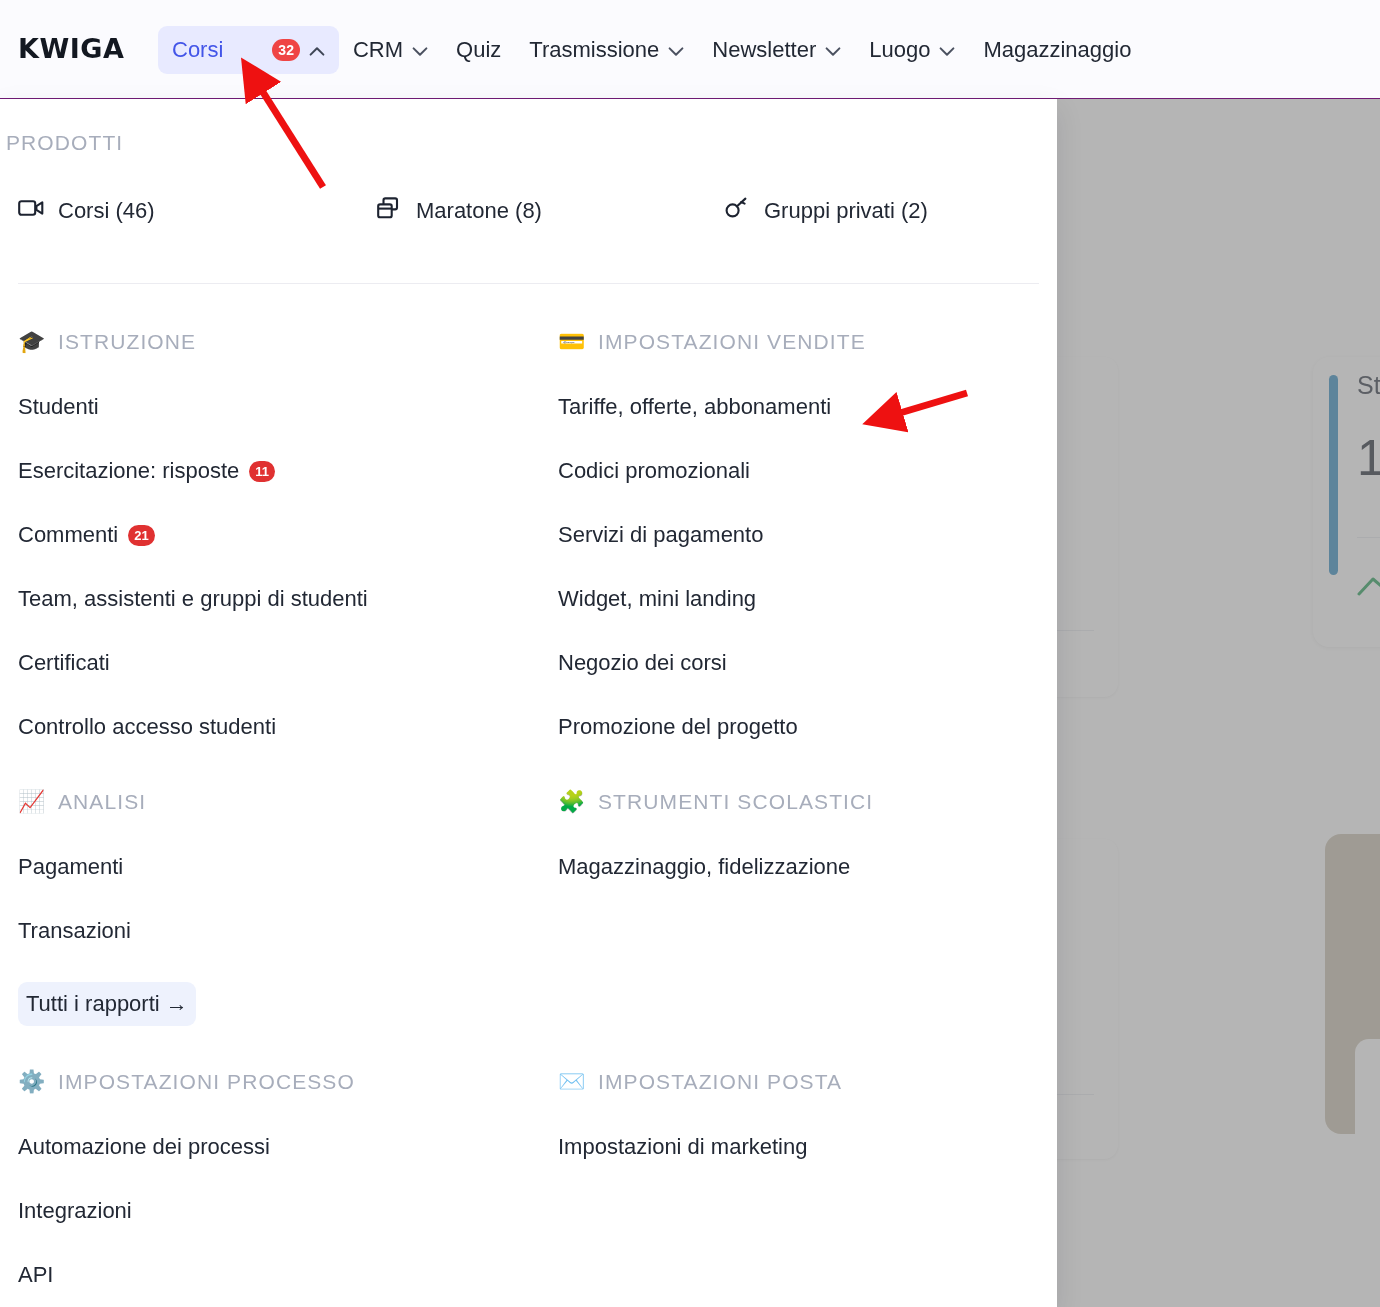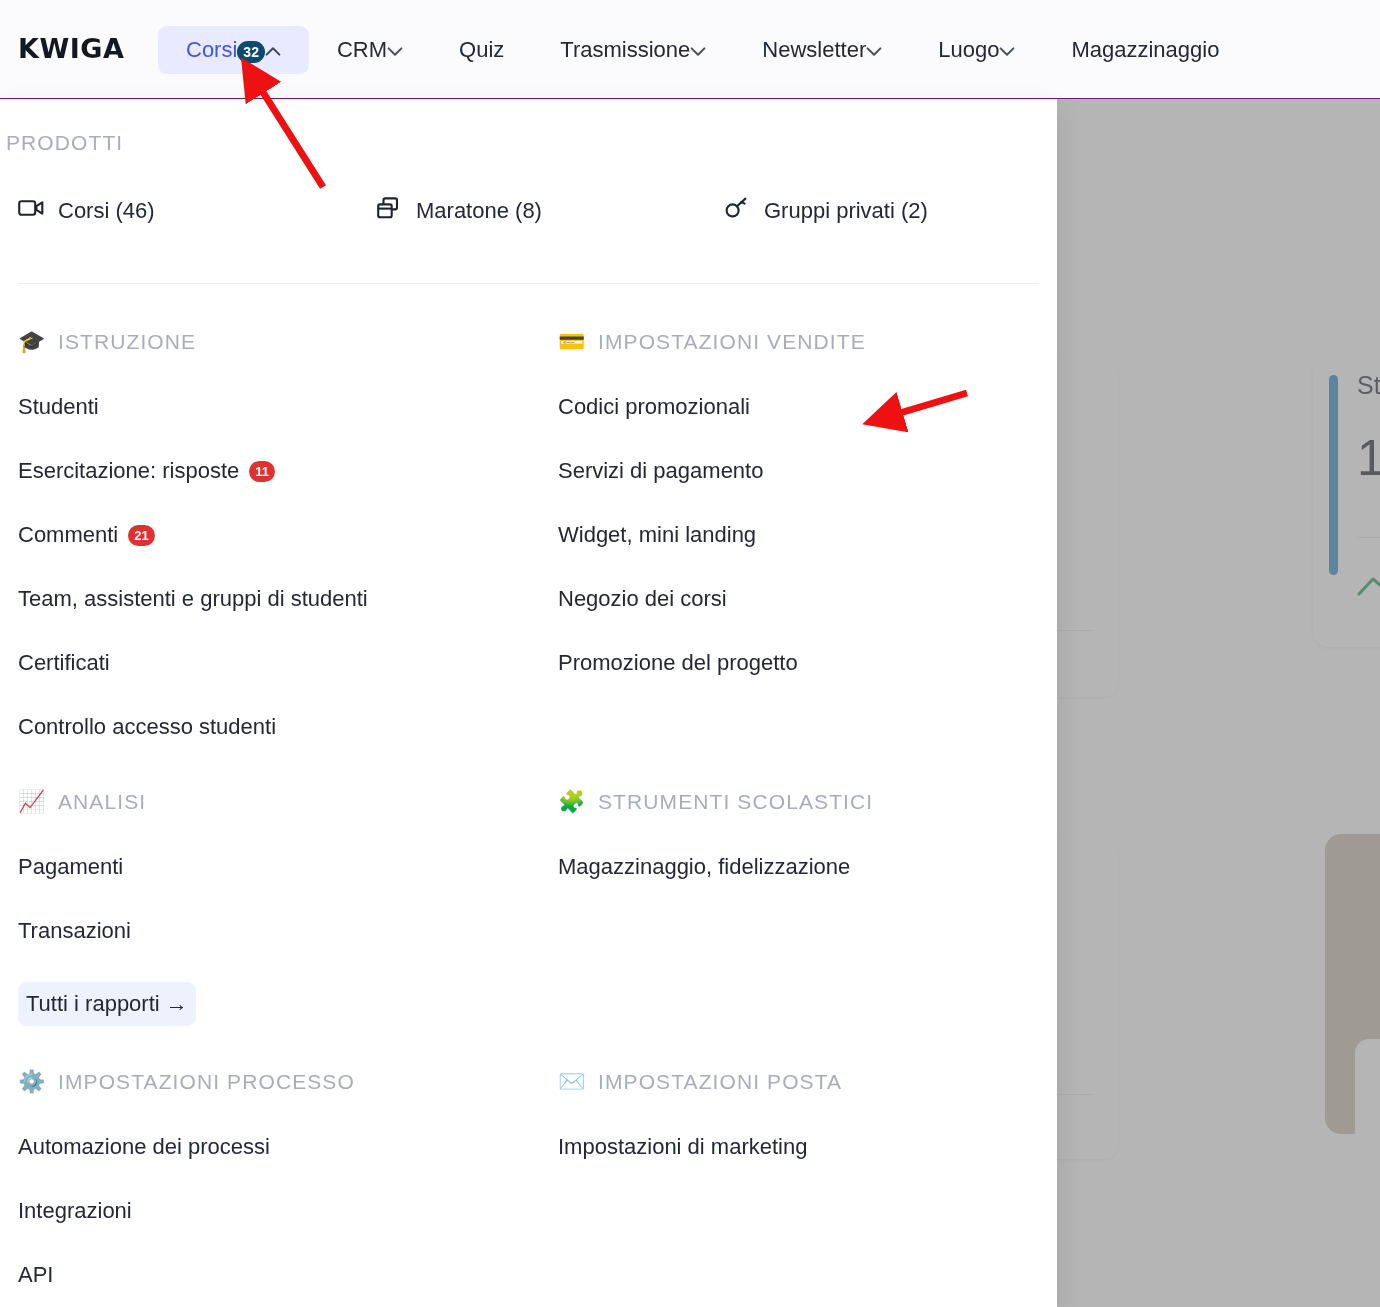--- a/index.html
+++ b/index.html
@@ -142,46 +142,48 @@
   .nav {
     position: absolute;
     left: 158px; top: 0;
     height: 99px;
     display: flex;
     align-items: center;
     gap: 0px;
   }
   .nav-item {
     display: flex;
-    align-items: flex-end;
-    padding: 11px 28px;
+    align-items: center;
+    gap: 9px;
+    padding: 11px 14px;
     border-radius: 9px;
     font-size: 22px;
     color: #222834;
     cursor: pointer;
     white-space: nowrap;
   }
   .nav-item.active {
     background: #e8eaff;
     color: #4355e8;
   }
   .nav-badge {
     display: inline-flex;
     align-items: center;
     justify-content: center;
     min-width: 22px;
     height: 22px;
     padding: 0 6px;
     border-radius: 11px;
-    background: #0c4a6e;
+    background: #ef4444;
     color: #ffffff;
     font-size: 14px;
     font-weight: 700;
     line-height: 1;
     box-sizing: border-box;
+    margin-left: 40px;
   }
 
   
   .mega {
     position: absolute;
     left: 0; top: 99px;
     width: 1057px;
     height: 1208px;
     background: #ffffff;
     box-shadow: 0 10px 26px rgba(16,20,40,.10);
@@ -437,20 +439,23 @@
           <span>API</span>
         </div>
       </div>
 
       <div class="col-b" id="grp-vendite">
         <div class="group-head">
           <span class="emoji-icon">💳</span>
           <span class="g-title">IMPOSTAZIONI VENDITE</span>
         </div>
         <div class="menu-link">
+          <span>Tariffe, offerte, abbonamenti</span>
+        </div>
+        <div class="menu-link">
           <span>Codici promozionali</span>
         </div>
         <div class="menu-link">
           <span>Servizi di pagamento</span>
         </div>
         <div class="menu-link">
           <span>Widget, mini landing</span>
         </div>
         <div class="menu-link">
           <span>Negozio dei corsi</span>

